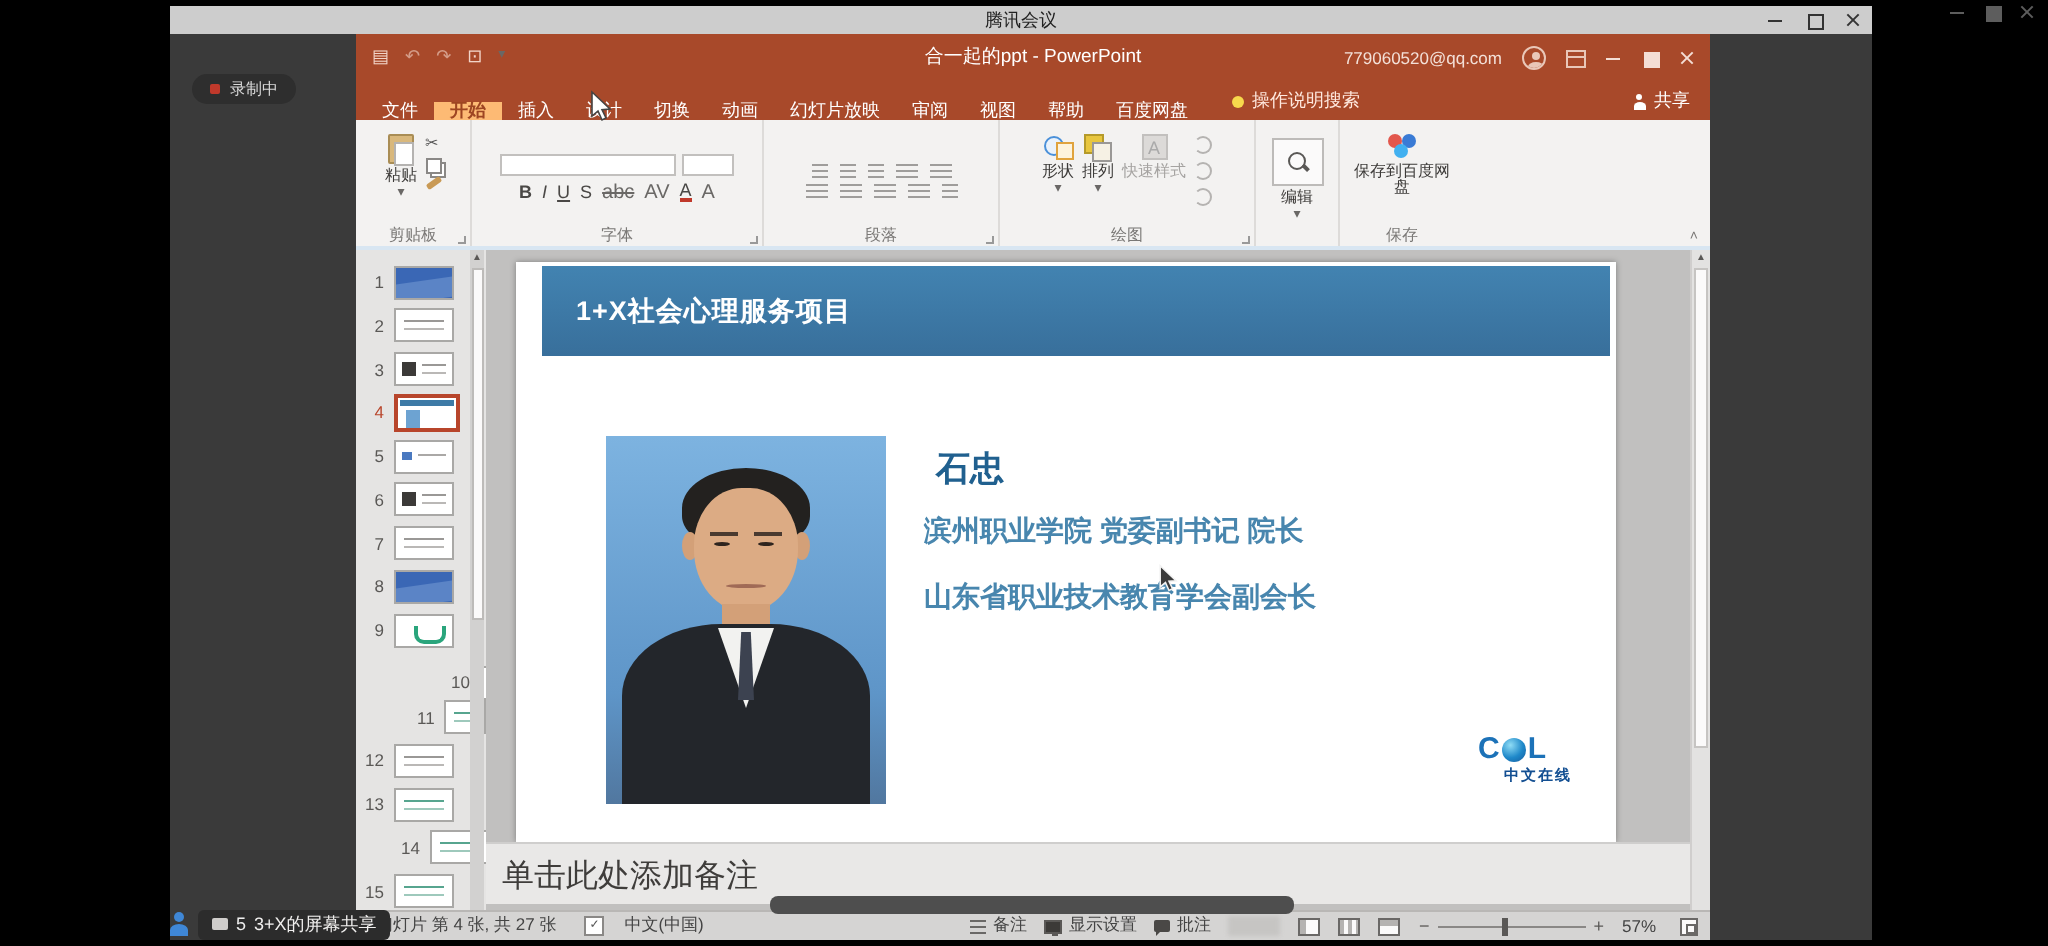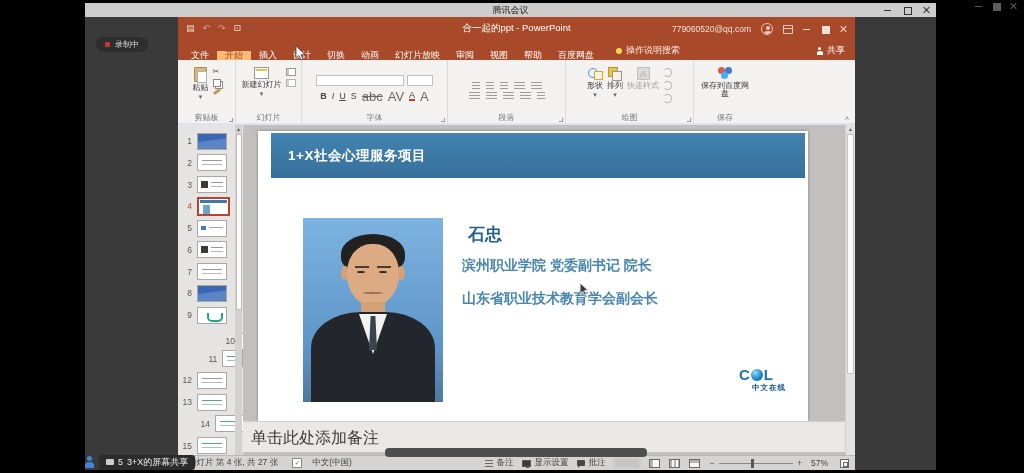--- a/index.html
+++ b/index.html
@@ -35,21 +35,21 @@
   .account { color:#f3e0d8; font-size:8.5px; }
   .avatar { width:12px; height:12px; border:1px solid #e9c7b8; border-radius:50%; position:relative; overflow:hidden; }
   .avatar::before { content:""; position:absolute; left:3.5px; top:2px; width:4px; height:4px; border-radius:50%; background:#e9c7b8; }
   .avatar::after { content:""; position:absolute; left:1.5px; top:7px; width:8px; height:5px; border-radius:50% 50% 0 0; background:#e9c7b8; }
   .ribbon-opts { width:10px; height:9px; border:1px solid #e9c7b8; position:relative; }
   .ribbon-opts::after { content:""; position:absolute; left:0; right:0; top:2px; height:1px; background:#e9c7b8; }
   .tb-right .ctl::after,.tb-right .ctl::before { background:#f4ded5; border-color:#f4ded5; }
 
   .ppt-tabs { position:absolute; left:0; top:24px; right:0; height:19px; background:#a8492a; display:flex; align-items:stretch; padding-left:5px; }
   .tab { color:#fff; font-size:9px; padding:0 8px; display:flex; align-items:center; white-space:nowrap; cursor:default;margin-top:10px; }
-  .tab.active { background:#fdba74; color:#9e4522; }
+  .tab.active { background:#fdba74; color:#9e4522;font-weight:bold; }
   .tellme { display:flex; align-items:center; gap:4px; margin-left:14px; color:#ffe9df; font-size:9px; }
   .bulb { width:6px; height:6px; border-radius:50%; background:#f7d94c; }
   .tabs-spacer { flex:1; }
   .share-btn { display:flex; align-items:center; gap:4px; color:#fff; font-size:9px; padding-right:10px; }
   .person-ico { width:7px; height:8px; position:relative; }
   .person-ico::before { content:""; position:absolute; left:2px; top:0; width:3px; height:3px; border-radius:50%; background:#fff; }
   .person-ico::after { content:""; position:absolute; left:0.5px; top:4px; width:6px; height:4px; border-radius:50% 50% 0 0; background:#fff; }
 
   
   .ribbon { position:absolute; left:0; top:43px; right:0; height:65px; background:#f3f2f1; border-bottom:1px solid #d4d2d0; display:flex; }
@@ -67,21 +67,21 @@
   .scissors { font-size:8px; color:#555; line-height:8px; }
 
   .newslide-ico { width:15px; height:12px; background:#fff; border:1px solid #999; position:relative; }
   .newslide-ico::after { content:""; position:absolute; left:1px; top:1px; right:1px; height:2px; background:#e8c63e; }
   .layout-ico { width:10px; height:8px; border:1px solid #999; background:#fff; box-shadow:inset 2px 0 0 #cfcdcb; }
 
   .fontbox { width:88px; height:11px; background:#fff; border:1px solid #c2c0be; }
   .sizebox { width:26px; height:11px; background:#fff; border:1px solid #c2c0be; }
   .fontrow { display:flex; gap:5px; align-items:center; margin-top:3px; font-size:9px; color:#4a4846; }
   .fr-b { font-weight:bold; } .fr-i { font-style:italic; } .fr-u { text-decoration:underline; }
-  .fr-s { text-decoration:line-through; } .fr-small { font-size:13px; color:#6a6866; }
+  .fr-s { text-decoration:line-through; } .fr-small { font-size:10px; color:#6a6866; }
   .fr-a { color:#4a4846; border-bottom:2px solid #c0392b; line-height:8px; }
 
   .micon { width:11px; height:8px; background:repeating-linear-gradient(#8a8886 0 1px, transparent 1px 3px); opacity:.8; }
   .micon.short { width:8px; }
   .pararow { display:flex; gap:6px; margin-top:2px; align-items:center; }
 
   .shapes-ico { position:relative; width:15px; height:13px; }
   .shapes-ico::before { content:""; position:absolute; left:0; top:1px; width:8px; height:8px; border:1px solid #4a90d9; border-radius:50%; background:#eaf2fb; }
   .shapes-ico::after { content:""; position:absolute; left:6px; top:4px; width:7px; height:7px; border:1px solid #e0a33e; background:#fdf3dd; }
   .arrange-ico { position:relative; width:14px; height:13px; }
@@ -282,32 +282,20 @@
         </div>
         <div class="smallcol">
           <span class="scissors">✂</span>
           <div class="copy-ico"></div>
           <div class="brush-ico"></div>
         </div>
         <span class="glabel">剪贴板</span>
         <span class="launcher"></span>
       </div>
 
-      <div class="rgroup" style="width:66px">
-        <div class="bigbtn">
-          <div class="newslide-ico"></div>
-          <span style="white-space:pre-line">新建幻灯片</span>
-          <span class="caret">▾</span>
-        </div>
-        <div class="smallcol">
-          <div class="layout-ico"></div>
-          <div class="layout-ico" style="opacity:.7"></div>
-        </div>
-        <span class="glabel">幻灯片</span>
-      </div>
 
       <div class="rgroup" style="width:146px; flex-direction:column; align-items:center; gap:0">
         <div style="display:flex; gap:3px; padding-top:2px">
           <div class="fontbox"></div>
           <div class="sizebox"></div>
         </div>
         <div class="fontrow">
           <span class="fr-b">B</span>
           <span class="fr-i">I</span>
           <span class="fr-u">U</span>
@@ -357,20 +345,29 @@
         </div>
         <div class="smallcol" style="gap:4px">
           <div class="curve-ico"></div>
           <div class="curve-ico"></div>
           <div class="curve-ico"></div>
         </div>
         <span class="glabel">绘图</span>
         <span class="launcher"></span>
       </div>
 
+      <div class="rgroup" style="width:42px">
+        <div class="bigbtn">
+          <div class="edit-btnbox">
+              <div class="mag-ico"></div>
+            </div>
+          <span>编辑</span>
+          <span class="caret">▾</span>
+        </div>
+      </div>
 
       <div class="rgroup" style="width:62px; border-right:none">
         <div class="bigbtn">
           <div class="baidu-ico">
               <i class="b1"></i>
               <i class="b2"></i>
               <i class="b3"></i>
             </div>
           <span style="white-space:pre-line">保存到百度网盘</span>
         </div>

